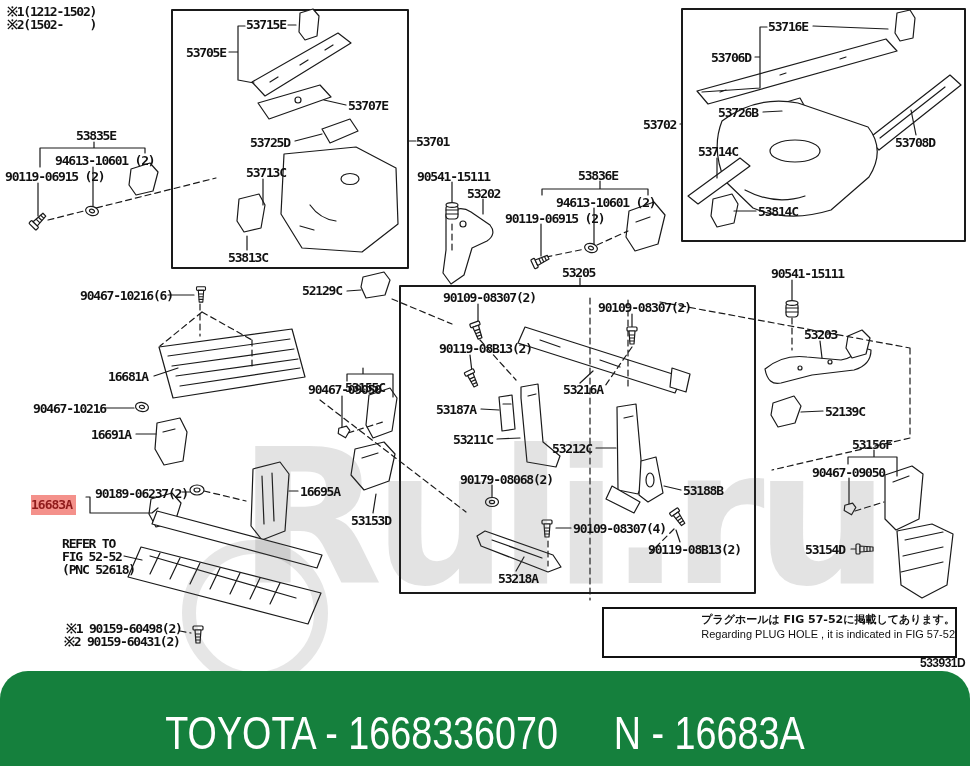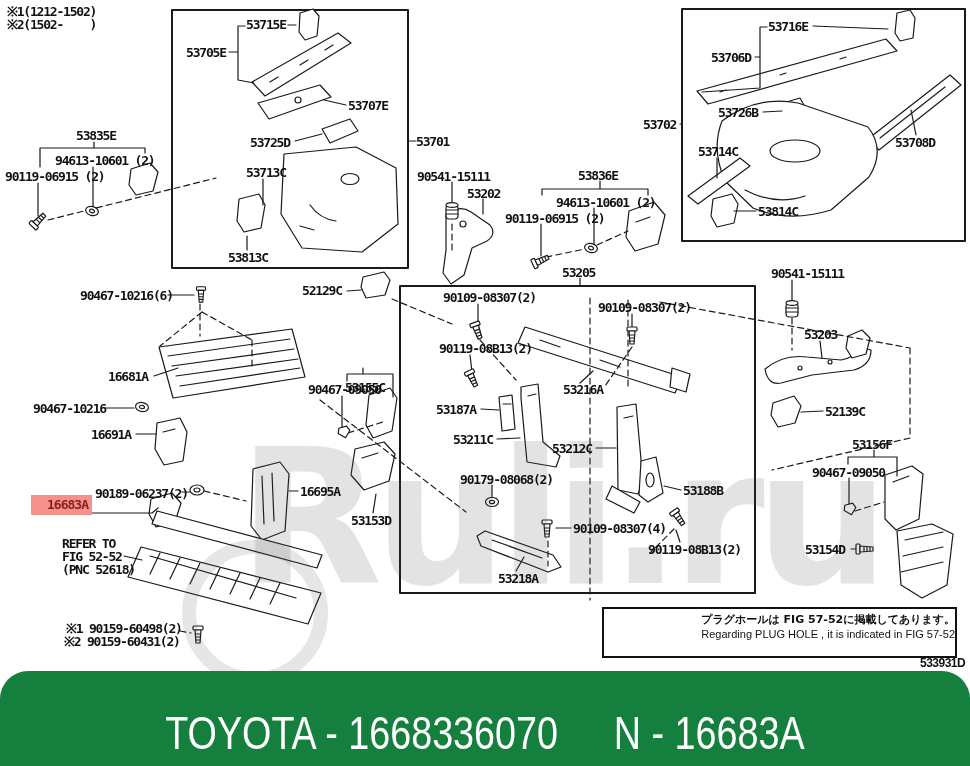--- a/index.html
+++ b/index.html
@@ -23,21 +23,21 @@
   .watermark-circle {
     position:absolute; left:182px; top:540px; width:118px; height:118px; z-index:2;
     border:14px solid rgba(80,80,80,0.14); border-radius:50%; pointer-events:none;
   }
   .labels-layer { position:absolute; left:0; top:0; width:970px; height:766px; z-index:3; }
   .plabel {
     position:absolute; white-space:pre; color:#111;
     font:bold 13px "DejaVu Sans Mono", monospace; letter-spacing:-1.2px; line-height:13px;
   }
   .hl-part {
-    position:absolute; left:31px; top:495px; z-index:3; padding:2px 4px 3px 16px;
+    position:absolute; left:31px; top:495px; z-index:3; padding:2px 4px 3px 0;
     font:bold 13px "DejaVu Sans Mono", monospace; letter-spacing:-1px;
   }
   .note-box {
     position:absolute; left:602px; top:607px; width:306px; height:44px; z-index:3;
     border:2.5px solid #111; background:#fff; text-align:right; padding-top:3px;padding-left:45px;
   }
   .note-box .jp { font:bold 11px "DejaVu Sans", sans-serif; letter-spacing:0; color:#111; }
   .note-box .en { font:11px "Liberation Sans", sans-serif; color:#111; margin-top:1px;margin-left:36px; }
   .note-box .rf { font:bold 11px "DejaVu Sans Mono", monospace; letter-spacing:0px; color:#111; }
   .sheet-code {

